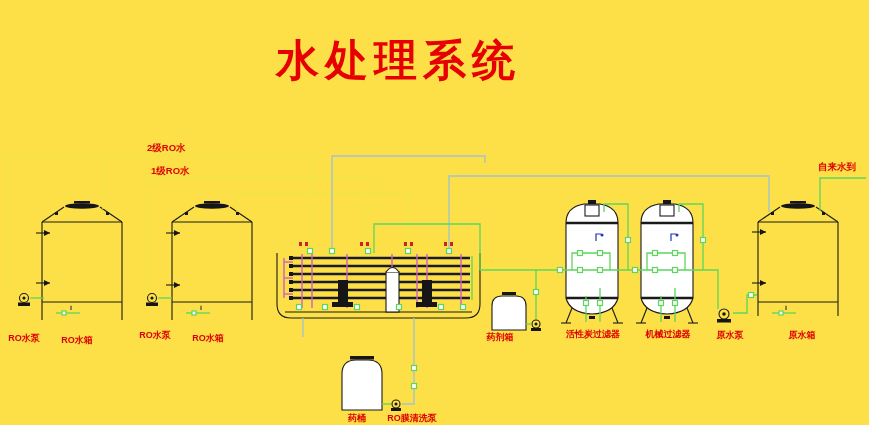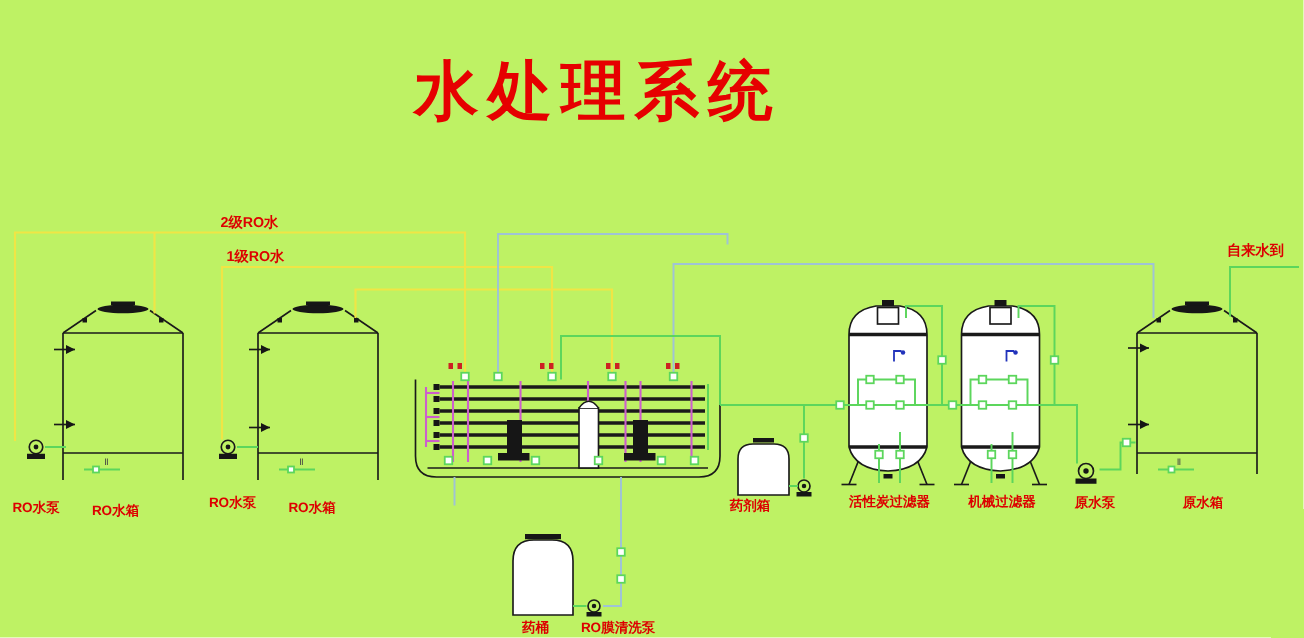--- a/index.html
+++ b/index.html
@@ -1,16 +1,16 @@
 <!DOCTYPE html>
 <html style="--title-red: #e60000; --label-red: #dd0000; --pipe-yellow: #f0e545; --pipe-green: #5cd65c; --pipe-cyan: #9fc3d5; --pipe-magenta: #cc5fcc; --outline-black: #1a1a1a; --gauge-blue: #2233bb;"><head>
 <meta charset="utf-8">
 <style>
   html,body{margin:0;padding:0;background:#fff;}
-  #stage{position:relative;width:869px;height:425px;background:#bef264;overflow:hidden;
+  #stage{position:relative;width:869px;height:425px;background:#fde047;overflow:hidden;
          font-family:"Liberation Sans",sans-serif;}
   #title{position:absolute;left:276px;top:32px;font-family:"Liberation Serif",serif;
          font-weight:bold;font-size:43px;letter-spacing:6px;color:var(--title-red,#e60000);}
   svg{position:absolute;left:0;top:0;}
   .y{stroke:var(--pipe-yellow,#f3ea45);fill:none;stroke-width:1.4;}
   .c{stroke:var(--pipe-cyan,#9fc3d5);fill:none;stroke-width:1.3;}
   .g{stroke:var(--pipe-green,#5cd65c);fill:none;stroke-width:1.3;}
   .m{stroke:var(--pipe-magenta,#cc5fcc);fill:none;stroke-width:1.4;}
   .k{stroke:var(--outline-black,#1a1a1a);fill:none;stroke-width:1.1;}
   .kt{stroke:var(--outline-black,#1a1a1a);fill:none;stroke-width:2.4;}

